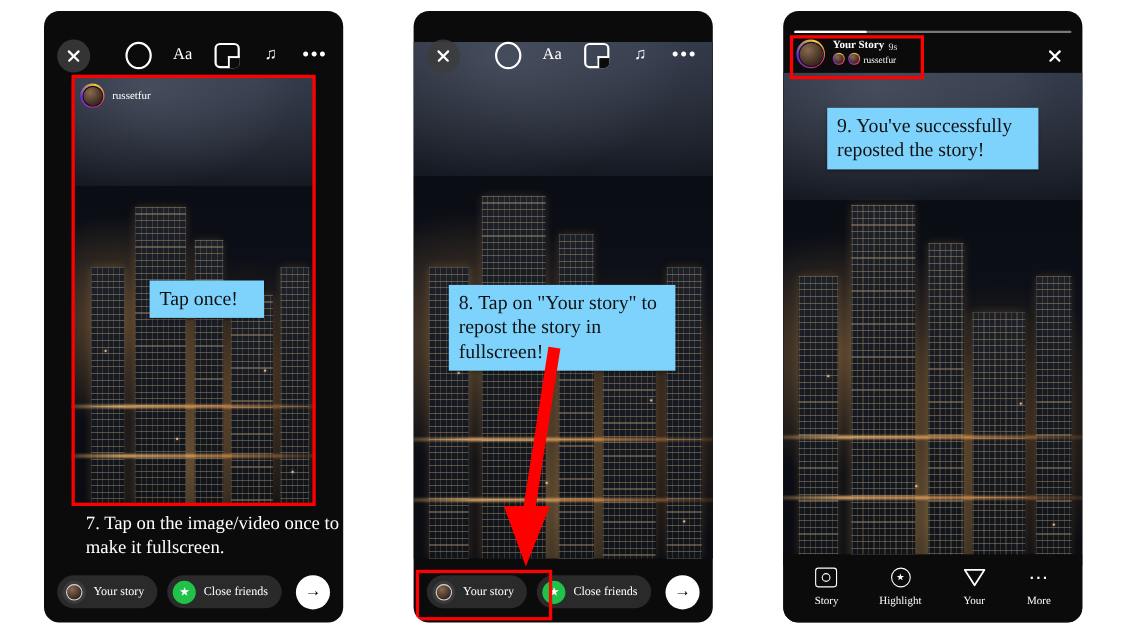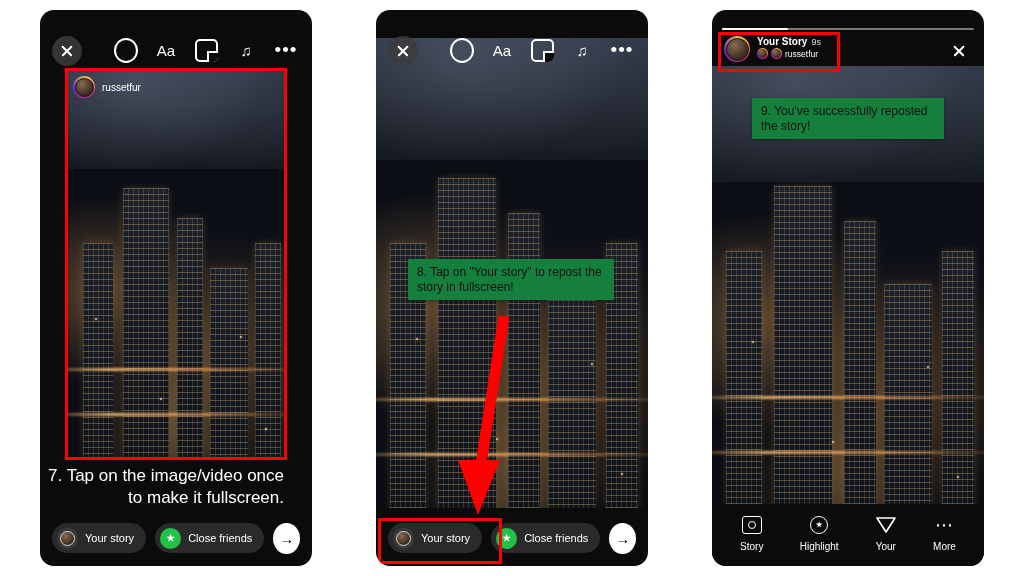--- a/index.html
+++ b/index.html
@@ -11,20 +11,21 @@
     width: 1024px;
     height: 576px;
     font-family: "Liberation Sans", sans-serif;
     overflow: hidden;
   }
   .stage {
     position: relative;
     width: 1024px;
     height: 472px;
     background: #ffffff;
+    font-family: Liberation Serif, serif;
   }
 
   
   .phone {
     position: absolute;
     background: #0b0b0b;
     border-radius: 14px;
     overflow: hidden;
   }
   .phone.p1 { left: 40px;  top: 10px; width: 272px; height: 556px; }
@@ -198,23 +199,23 @@
   .red-box {
     position: absolute;
     border: 3px solid #ff0000;
     box-sizing: border-box;
     pointer-events: none;
   }
 
   
   .callout {
     position: absolute;
-    background: #15803d;
+    background: #7dd3fc;
     color: #111111;
-    font-size: 12px;
+    font-size: 18px;
     line-height: 1.22;
     padding: 6px 9px;
     box-shadow: 0 1px 3px rgba(0,0,0,0.35);
     box-sizing: border-box;
   }
 
   
   .caption {
     position: absolute;
     color: #ffffff;
@@ -424,22 +425,23 @@
       <div class="story-head" style="left:8px; top:8px;">
         <span class="avatar">
             <i></i>
           </span>
         <span class="uname">russetfur</span>
       </div>
     </div>
 
     <div class="red-box" style="left:25px; top:58px; width:222px; height:392px;"></div>
 
-
-    <div class="caption" style="left:8px; top:455px; width:236px;text-align:right;">7. Tap on the image/video once to make it fullscreen.</div>
+    <div class="callout" style="left:96px; top:245px; width:104px;">Tap once!</div>
+
+    <div class="caption" style="left:38px; top:455px; width:236px;">7. Tap on the image/video once to make it fullscreen.</div>
 
     <div class="bottombar">
       <div class="pill">
         <span class="dot">
             <span class="mini-av"></span>
           </span>
         <span>Your story</span>
       </div>
       <div class="pill">
         <span class="dot green">

